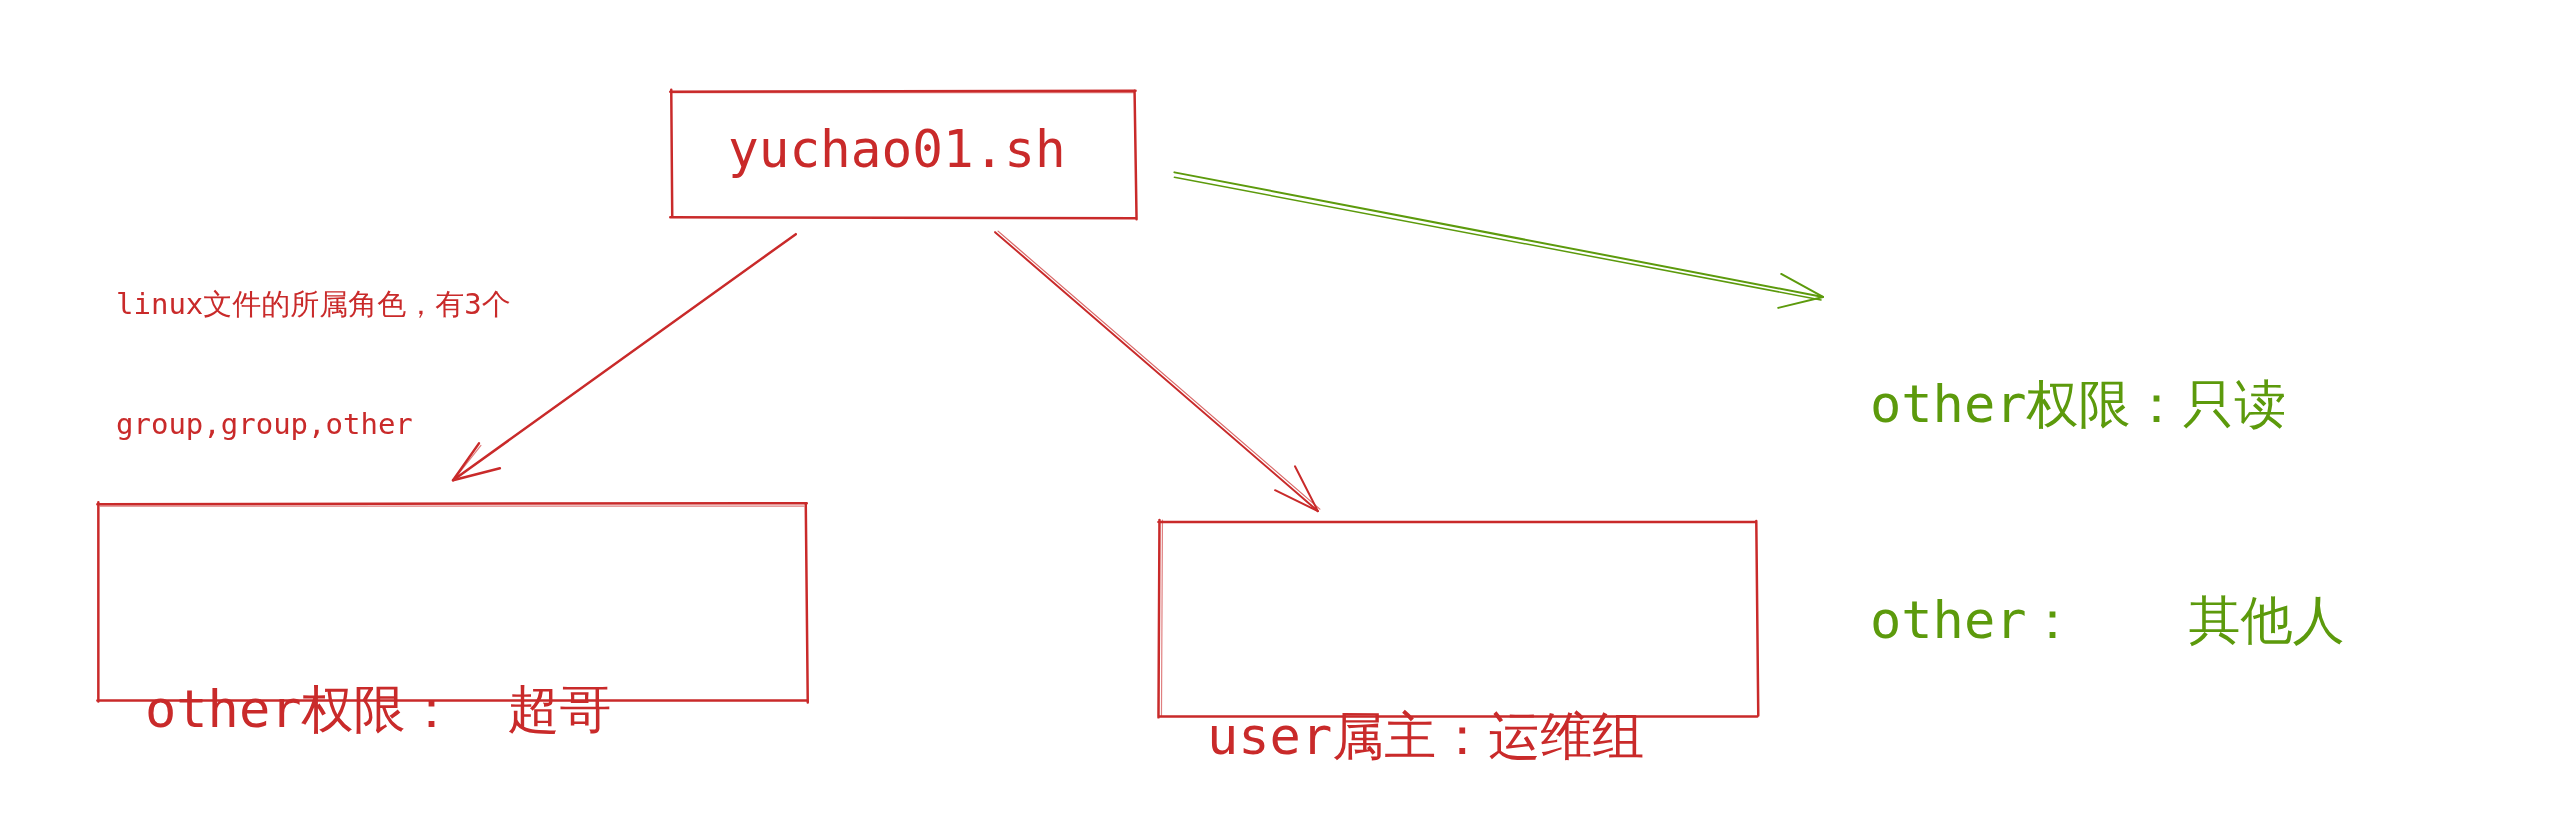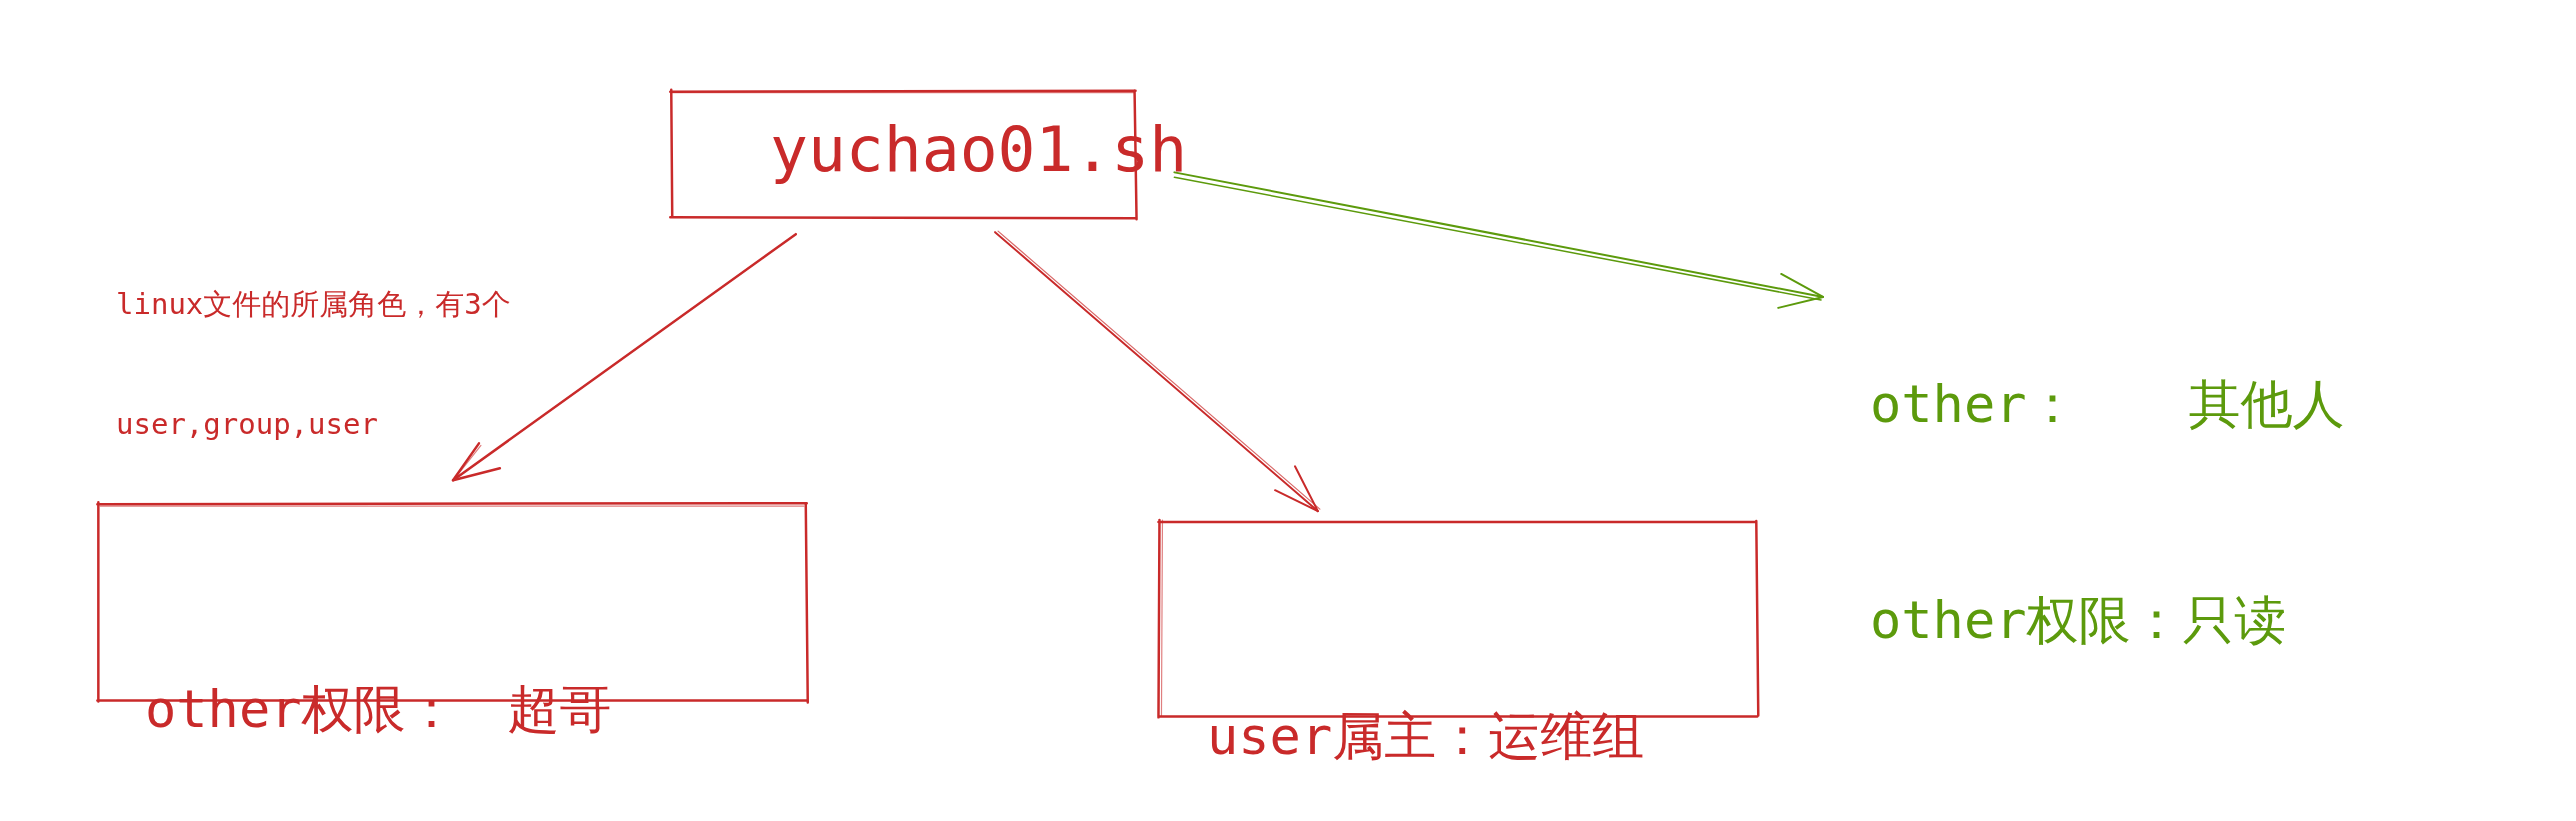--- a/index.html
+++ b/index.html
@@ -4,21 +4,21 @@
 <style>
   html, body { margin: 0; padding: 0; background: #ffffff; }
   body { width: 2576px; height: 821px; position: relative; overflow: hidden; }
   .canvas { position: absolute; left: 0; top: 0; width: 2576px; height: 821px; }
   svg.lines { position: absolute; left: 0; top: 0; width: 2576px; height: 821px; }
   .mono { font-family: "DejaVu Sans Mono", "Liberation Mono", monospace; }
   .text-block { position: absolute; white-space: pre; }
   .red { color: #c92a2a; }
   .green { color: #5c9a0c; }
   .note { left: 108px; top: 204px; font-size: 29px; line-height: 40px; }
-  .file-label { left: 728px; top: 120px; font-size: 63px; line-height: 60px; margin-left: 42px; }
+  .file-label { left: 728px; top: 120px; font-size: 51px; line-height: 60px; }
   .user-lines { left: 137px; top: 534px; font-size: 52px; line-height: 70px; }
   .group-lines { left: 1199px; top: 561px; font-size: 52px; line-height: 70px; }
   .other-lines { left: 1862px; top: 224px; font-size: 52px; line-height: 72px; }
   .line { display: block; margin-left: 8px; }
   .gap-user { display: inline-block; width: 50px; }
   .gap-other { display: inline-block; width: 110px; }
 </style>
 </head>
 <body>
 
@@ -55,34 +55,34 @@
 
     <g fill="none" stroke="#5c9a0c" stroke-width="2" stroke-linecap="round">
       <path d="M1178 173 L1829 298"></path>
       <path d="M1178 178 L1827 301" stroke-width="1.5"></path>
       <path d="M1829 298 L1787 275 M1829 298 L1784 309"></path>
     </g>
   </svg>
 
   <div class="text-block mono red note">
     <span class="line">linux文件的所属角色，有3个</span>
-    <span class="line">user,group,user</span>
+    <span class="line">group,group,other</span>
   </div>
 
   <div class="text-block mono red file-label">yuchao01.sh</div>
 
   <div class="text-block mono red user-lines">
     <span class="line"><span>other权限：</span><span class="gap-user"></span><span>超哥</span></span>
     
   </div>
 
   <div class="text-block mono red group-lines">
     <span class="line"><span>user属主：</span><span>运维组</span></span>
     
   </div>
 
   <div class="text-block mono green other-lines">
+    <span class="line"><span>other权限：</span><span>只读</span></span>
     <span class="line"><span>other：</span><span class="gap-other"></span><span>其他人</span></span>
-    <span class="line"><span>other权限：</span><span>只读</span></span>
   </div>
 
 </div>
 
 
 </body></html>

